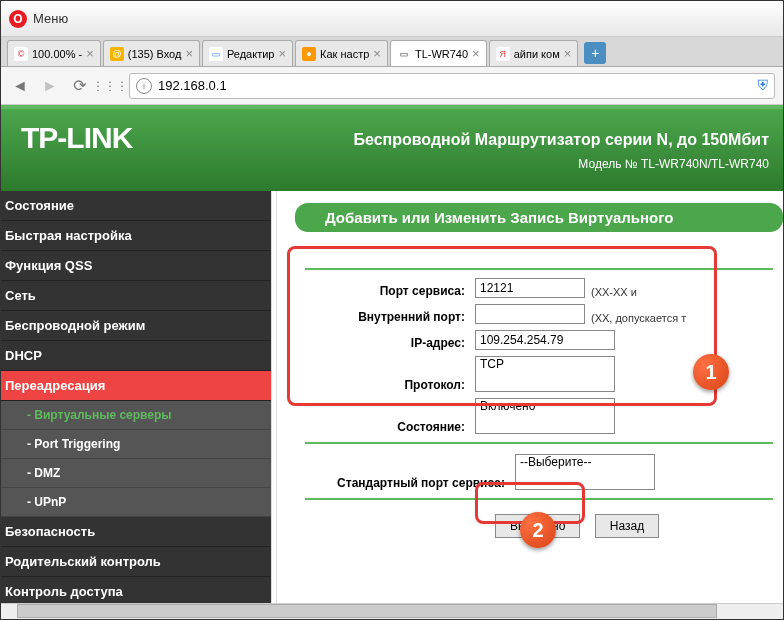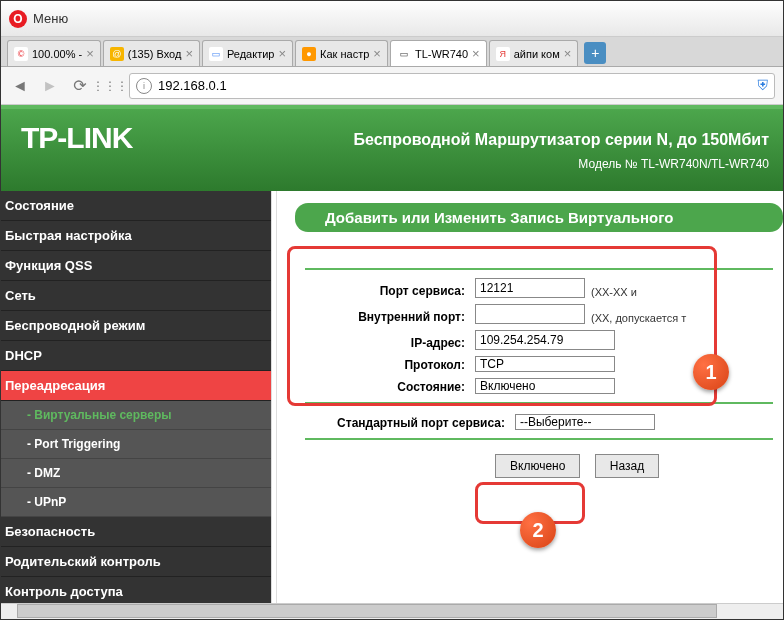--- a/index.html
+++ b/index.html
@@ -55,21 +55,21 @@
 .highlight-box2 { position: absolute; border: 3px solid #e53935; border-radius: 8px; top: 236px; left: 180px; width: 110px; height: 42px; pointer-events: none; }
 
 .badge { position: absolute; width: 36px; height: 36px; border-radius: 50%; background: radial-gradient(circle at 30% 30%, #ff7043, #d84315); color: #fff; font-weight: bold; font-size: 20px; display: flex; align-items: center; justify-content: center; box-shadow: 0 2px 4px rgba(0,0,0,0.4); }
 .badge1 { top: 108px; left: 398px; }
 .badge2 { top: 266px; left: 225px; }
 
 .form-row { display: flex; align-items: flex-end; margin-bottom: 6px; font-size: 12px; }
 .form-label { width: 170px; text-align: right; padding-right: 10px; font-weight: bold; }
 .form-input { width: 110px; height: 20px; border: 1px solid #888; padding: 0 4px; font-size: 12px; }
 .form-input.wide { width: 140px; }
-.form-select { width: 140px; height: 16px; border: 1px solid #888; font-size: 12px; background: #fff; padding: 0 4px; }
+.form-select { width: 140px; height: 36px; border: 1px solid #888; font-size: 12px; background: #fff; padding: 0 4px; }
 .form-hint { font-size: 11px; margin-left: 6px; color: #333; }
 hr.grn { border: none; border-top: 2px solid #5fb95f; margin: 8px 0; }
 
 .button-row { margin-top: 14px; padding-left: 190px; }
 .btn { background: #e8e8e8; border: 1px solid #888; padding: 4px 14px; font-size: 12px; cursor: pointer; margin-right: 10px; }
 
 .divider-v { width: 6px; background: #fff; border-left: 1px solid #ddd; border-right: 1px solid #ddd; }
 
 .outer-scroll { position: absolute; bottom: 0; left: 0; right: 0; height: 16px; background: #eee; border-top: 1px solid #ccc; display: flex; }
 .outer-scroll-thumb { background: #ccc; border: 1px solid #aaa; height: 14px; width: 700px; margin-left: 16px; }

